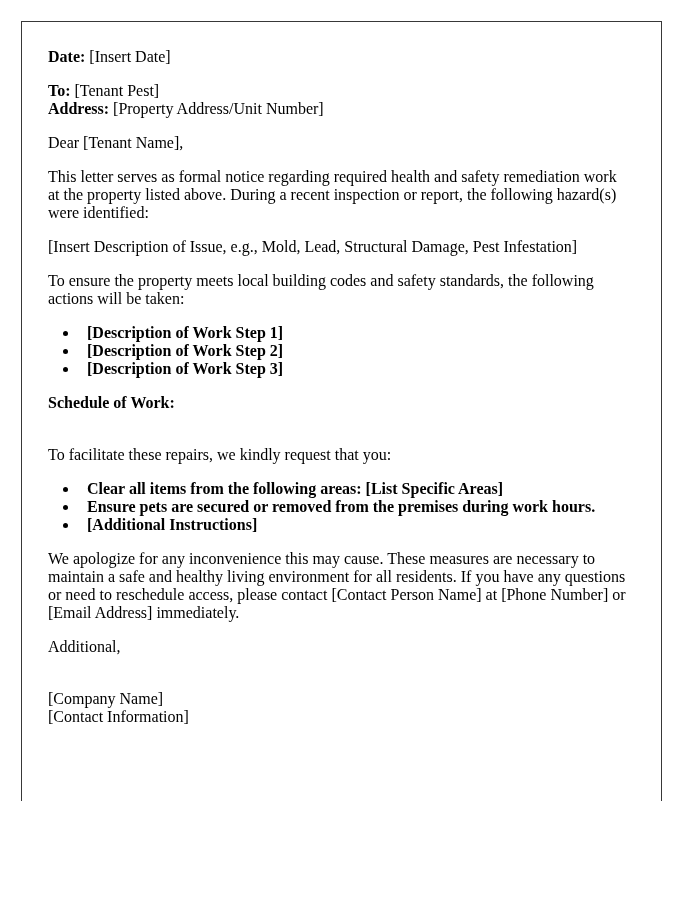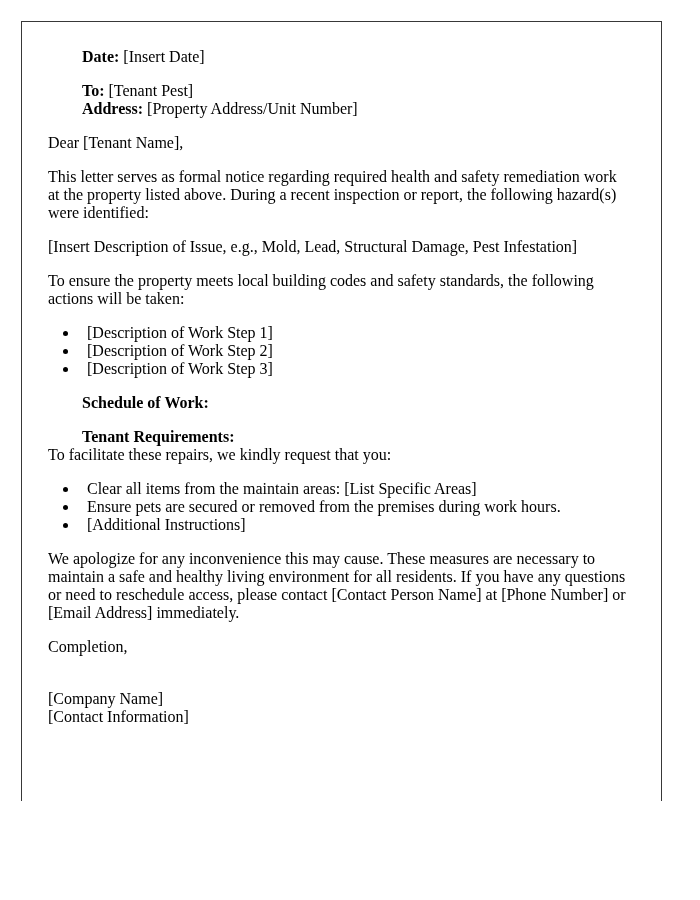--- a/index.html
+++ b/index.html
@@ -30,36 +30,37 @@
     background: #ffffff;
   }
   .letter-box p {
     margin: 16px 0;
     line-height: 18px;
   }
   .letter-box ul {
     margin: 16px 0;
     padding-left: 39px;
     list-style: none;
+    font-weight: bold;
   }
   .letter-box li {
     position: relative;
     line-height: 18px;
   }
   .letter-box li::before {
     content: "";
     position: absolute;
     left: -24px;
     top: 6.5px;
     width: 5px;
     height: 5px;
     background: #000000;
     border-radius: 50%;
   }
-  strong { font-weight: bold; margin-left: 34px; }
+  strong { font-weight: bold; }
 </style>
 </head>
 <body>
 
 <div class="letter-box">
 
   <p><strong>Date:</strong> <span>[Insert Date]</span></p>
 
   <p><strong>To:</strong> <span>[Tenant Pest]</span><br><strong>Address:</strong> <span>[Property Address/Unit Number]</span></p>
 
@@ -73,27 +74,27 @@
   <p>To ensure the property meets local building codes and safety standards, the following actions will be taken:</p>
 
   <ul>
     <li>[Description of Work Step 1]</li>
     <li>[Description of Work Step 2]</li>
     <li>[Description of Work Step 3]</li>
   </ul>
 
   <p><strong>Schedule of Work:</strong><br></p>
 
-  <p><strong>Tenant Requirements:</strong><br><span>To facilitate these repairs, we kindly request that you:</span></p>
+  <p><br><span>To facilitate these repairs, we kindly request that you:</span></p>
 
   <ul>
-    <li>Clear all items from the maintain areas: [List Specific Areas]</li>
+    <li>Clear all items from the following areas: [List Specific Areas]</li>
     <li>Ensure pets are secured or removed from the premises during work hours.</li>
     <li>[Additional Instructions]</li>
   </ul>
 
   <p>We apologize for any inconvenience this may cause. These measures are necessary to maintain a safe and healthy living environment for all residents. If you have any questions or need to reschedule access, please contact [Contact Person Name] at [Phone Number] or [Email Address] immediately.</p>
 
-  <p>Completion,</p>
+  <p>Additional,</p>
 
   <p><br><span>[Company Name]</span><br><span>[Contact Information]</span></p>
 
 </div>
 
 </body></html>

